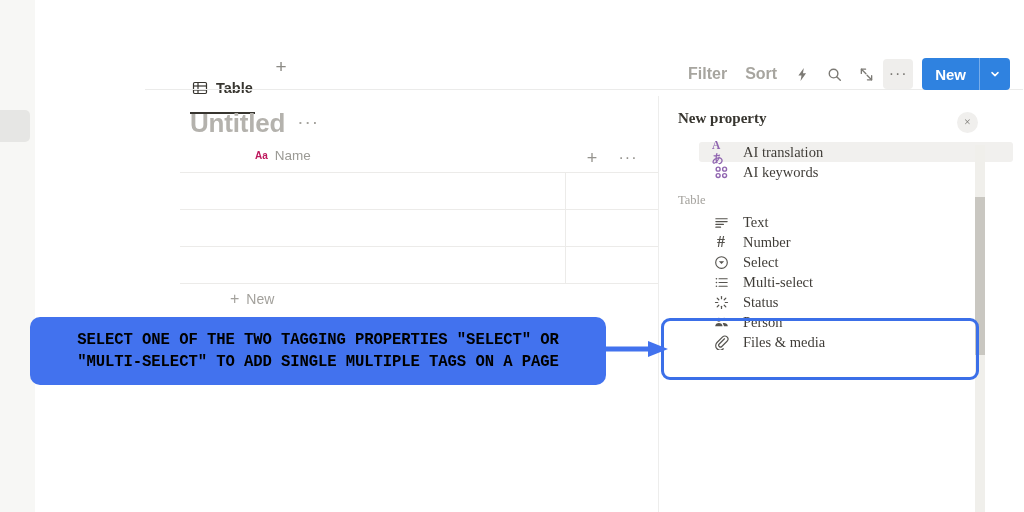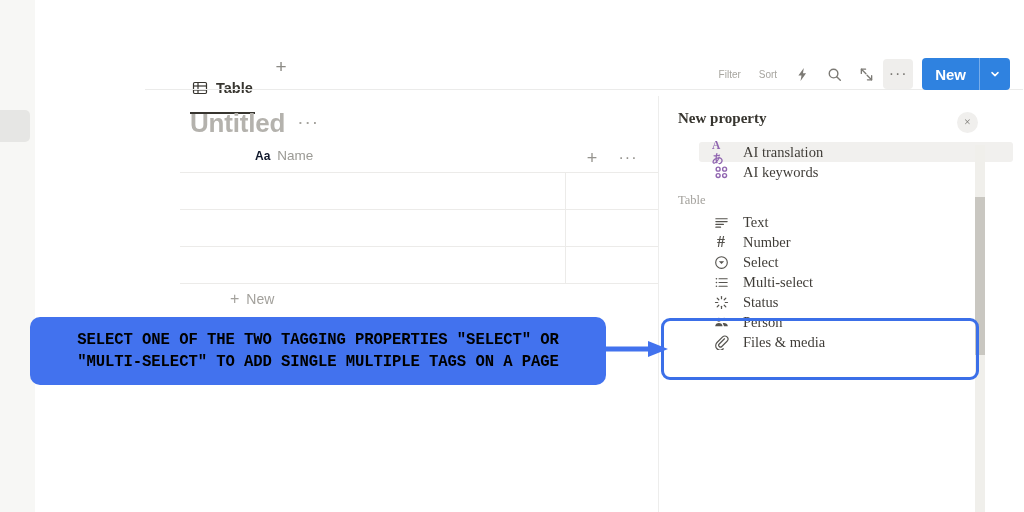--- a/index.html
+++ b/index.html
@@ -89,21 +89,21 @@
     height: 28px;
     display: flex; align-items: center;
     border-bottom: 1px solid #ecebe9;
   }
   .th-name {
     position: absolute; left: 75px; top: 3px;
     display: flex; align-items: center; gap: 7px;
     color: #9b9a95; font-size: 13.5px;
     cursor: pointer;
   }
-  .aa-glyph { font-size: 12px; color: #0f172a; font-weight: 600; }
+  .aa-glyph { font-size: 10px; color: #be185d; font-weight: 600; }
   .th-add {
     position: absolute; left: 400px; top: 0;
     width: 24px; height: 26px;
     display: flex; align-items: center; justify-content: center;
     color: #95938e; font-size: 18px; font-weight: 300; cursor: pointer;
   }
   .th-more {
     position: absolute; left: 436px; top: 0;
     width: 24px; height: 26px;
     display: flex; align-items: center; justify-content: center;
@@ -132,21 +132,21 @@
 
   
   .toolbar {
     position: absolute; right: 14px; top: 58px;
     display: flex; align-items: center; gap: 0px;
     height: 32px;
   }
   .tb-text {
     padding: 0 9px; height: 30px;
     display: flex; align-items: center;
-    color: #a7a59f; font-size: 10px; font-weight: 400;
+    color: #a7a59f; font-size: 16px; font-weight: 700;
     border-radius: 4px; cursor: pointer;
   }
   .tb-icon {
     width: 30px; height: 30px; margin: 0 1px;
     display: flex; align-items: center; justify-content: center;
     color: #7c7a75; border-radius: 4px; cursor: pointer;
   }
   .tb-icon.active { background: #efeeec; }
   .new-btn {
     margin-left: 8px;

